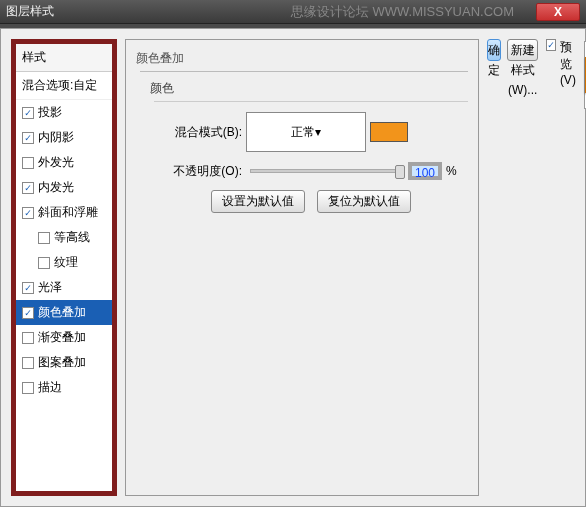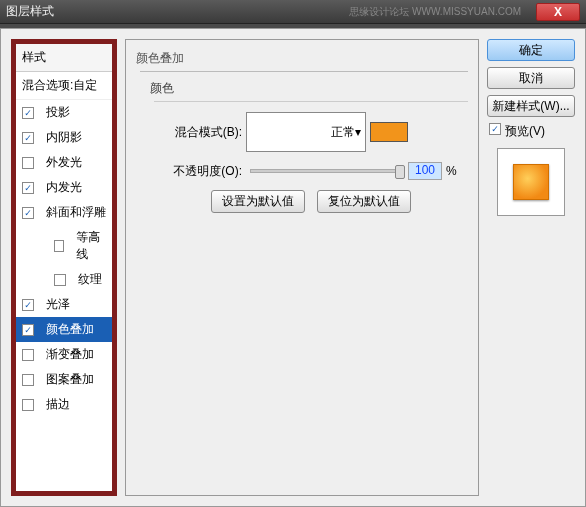--- a/index.html
+++ b/index.html
@@ -1,45 +1,45 @@
 <!DOCTYPE html>
 <html><head>
 <meta charset="utf-8">
 <style>
 *{box-sizing:border-box;margin:0;padding:0;font-family:"Microsoft YaHei",SimSun,sans-serif;font-size:12px}
 body{background:#4a4a4a;width:586px;height:507px;position:relative}
 .titlebar{height:24px;background:linear-gradient(#5a5a5a,#3a3a3a);display:flex;align-items:center;padding:0 6px;color:#eee;border-bottom:1px solid #222}
 .title-text{flex:1}
-.watermark{color:#888;font-size:10px;margin-right:15px}
+.watermark{color:#888;font-size:13px;margin-right:22px}
 .close-btn{width:44px;height:18px;background:linear-gradient(#e06060,#c83030);border:1px solid #a02020;border-radius:2px;display:flex;align-items:center;justify-content:center;color:#fff;font-weight:bold;font-size:10px}
 .dialog-body{position:absolute;top:28px;left:0;right:0;bottom:0;background:#efefef;border:1px solid #999;display:flex;padding:10px;gap:8px}
 .left-panel{width:106px;border:5px solid #7f1d1d;background:#fff;display:flex;flex-direction:column}
 .left-header{padding:5px 6px;border-bottom:1px solid #ccc;background:#f5f5f5}
 .left-sub{padding:5px 6px;border-bottom:1px solid #eee}
 .style-list{flex:1;overflow:auto}
-.style-item{padding:4px 6px;display:flex;align-items:center;gap:12px;cursor:default}
-.style-item.indent{padding-left:38px}
+.style-item{padding:4px 6px;display:flex;align-items:center;gap:4px;cursor:default}
+.style-item.indent{padding-left:22px}
 .style-item.selected{background:#1a5fb4;color:#fff}
 .cb{width:12px;height:12px;border:1px solid #888;background:#fff;display:inline-flex;align-items:center;justify-content:center;font-size:9px;color:#1a5fb4}
 .cb.ck::before{content:"✓"}
 .center-panel{flex:1;border:1px solid #999;background:#efefef;padding:10px}
 .group-title{color:#555;margin-bottom:4px}
 .sub-group-title{color:#404040;margin:2px 0 4px 10px}
 .fieldset{border-top:1px solid #bbb;margin-left:4px;padding-top:6px}
 .sub-fieldset{border-top:1px solid #ccc;margin-left:14px;padding-top:10px}
 .row{display:flex;align-items:center;gap:4px;margin-bottom:10px;padding-left:10px}
 .label{text-align:right;width:78px}
-.select{width:120px;height:20px;border:1px solid #888;background:#fff;padding:19px 4px;display:flex;align-items:center;justify-content:flex-end}
+.select{width:120px;height:20px;border:1px solid #888;background:#fff;padding:19px 4px;display:flex;align-items:center;justify-content:center}
 .swatch{width:38px;height:20px;border:1px solid #555;background:#f2941b}
 .slider{flex:1;height:4px;background:#ccc;border:1px solid #aaa;position:relative;margin:0 4px;max-width:150px}
 .thumb{position:absolute;right:-6px;top:-5px;width:10px;height:14px;background:#ddd;border:1px solid #888;border-radius:2px}
-.num-input{width:34px;height:18px;border:1px solid #a3a3a3;background:#fff;text-align:center;color:#14f;background:#cde6ff}
+.num-input{width:34px;height:18px;border:4px solid #a3a3a3;background:#fff;text-align:center;color:#14f;background:#cde6ff}
 .btn-row{display:flex;gap:12px;justify-content:center;margin-top:6px}
 .btn{padding:2px 10px;border:1px solid #888;background:linear-gradient(#fff,#ddd);border-radius:3px;min-width:86px;text-align:center}
-.right-panel{width:88px;display:flex;flex-direction:column;gap:6px;align-items:stretch}
+.right-panel{width:88px;display:flex;gap:6px;align-items:stretch}
 .rbtn{height:22px;border:1px solid #888;background:linear-gradient(#fff,#ddd);border-radius:3px;text-align:center;line-height:20px}
 .rbtn.primary{background:linear-gradient(#cfe8ff,#9ecbf4);border-color:#4a90d9}
 .preview-row{display:flex;align-items:flex-start;gap:4px;padding-left:2px}
 .preview-box{width:68px;height:68px;border:1px solid #999;background:#fff;margin:2px auto 0;display:flex;align-items:center;justify-content:center}
 .preview-sw{width:36px;height:36px;background:radial-gradient(circle at 40% 40%,#ffcf5a,#f28a14 70%);border:1px solid #d07000;box-shadow:0 1px 2px rgba(0,0,0,.4)}
 </style>
 </head>
 <body>
 
 <div class="titlebar">
@@ -131,21 +131,20 @@
       <div class="btn-row">
         <div class="btn">设置为默认值</div>
         <div class="btn">复位为默认值</div>
       </div>
       </div>
     </div>
   </div>
 
   <div class="right-panel">
     <div class="rbtn primary">确定</div>
-    <div class="rbtn">取消</div>
     <div class="rbtn">新建样式(W)...</div>
     <div class="preview-row">
       <span class="cb ck"></span>
       <span>预览(V)</span>
     </div>
     <div class="preview-box">
       <div class="preview-sw"></div>
     </div>
   </div>
 

